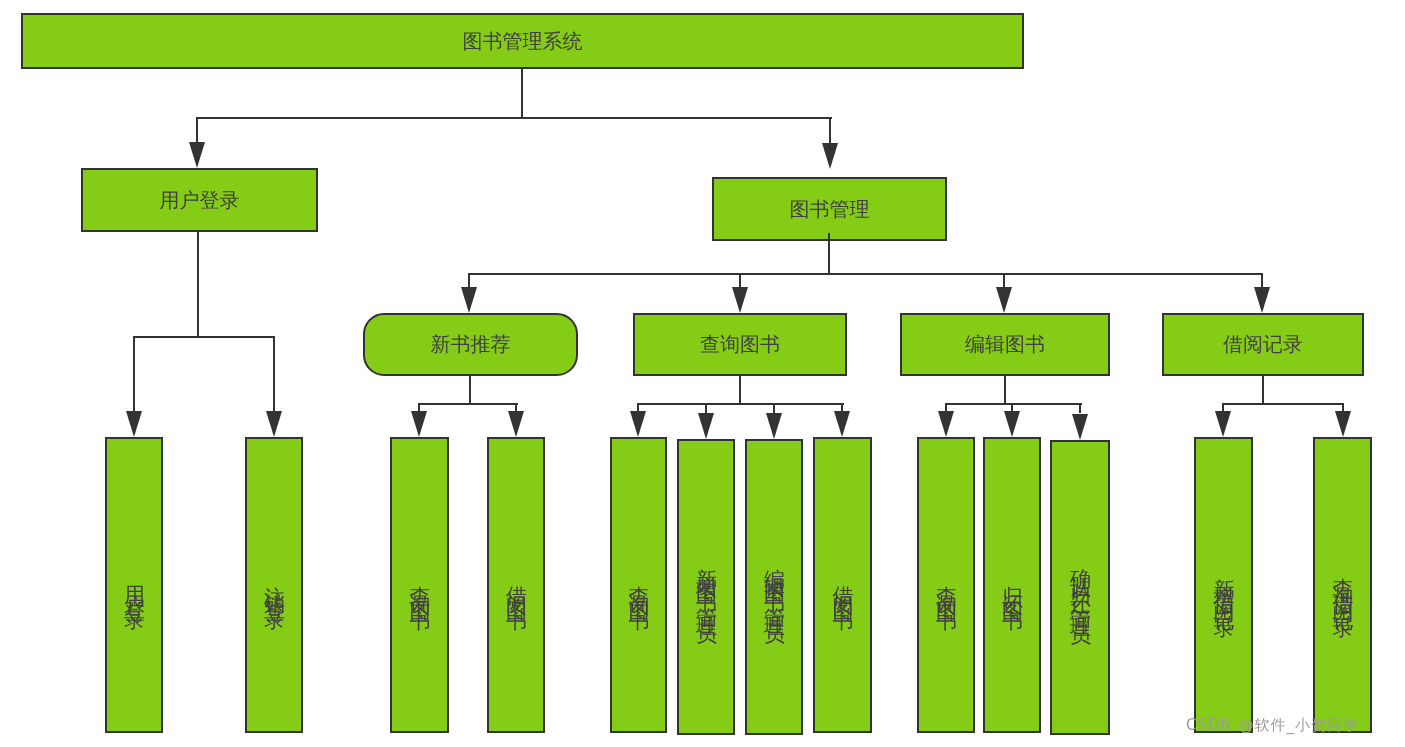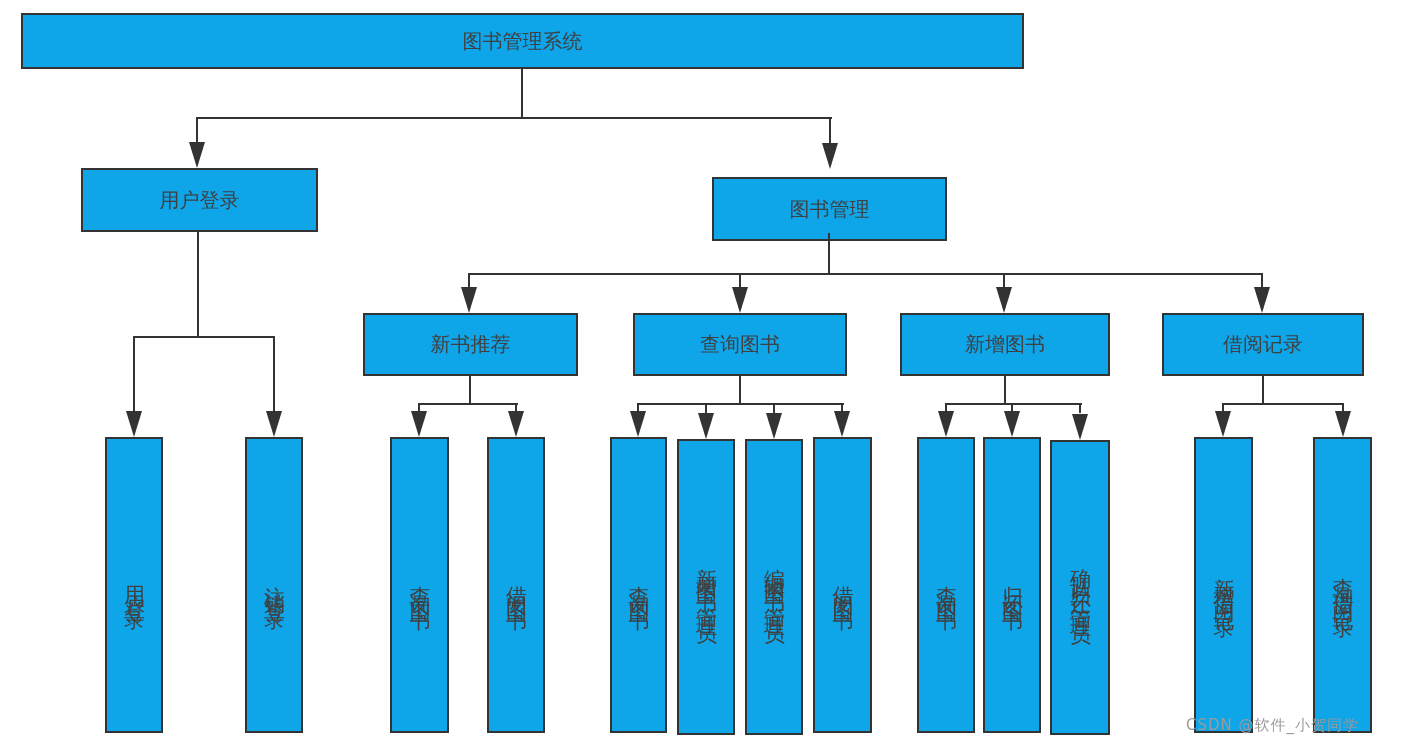--- a/index.html
+++ b/index.html
@@ -2,21 +2,21 @@
 <html><head>
 <meta charset="utf-8">
 <style>
   html, body { margin:0; padding:0; background:#ffffff; }
   .canvas {
     position:relative; width:1405px; height:747px; background:#ffffff;
     font-family:"DejaVu Sans","Liberation Sans",sans-serif; overflow:hidden;
   }
   .node {
     position:absolute; box-sizing:border-box;
-    border:2px solid #333333; background:#0ea5e9;
+    border:2px solid #333333; background:#84cc16;
     display:flex; align-items:center; justify-content:center;
     font-size:20px; color:#404040; white-space:nowrap;
   }
   .vnode { font-size:21px; }
   .vnode .vtext {
     writing-mode:vertical-rl; text-orientation:mixed;
     letter-spacing:8px; line-height:1;
   }
   .hline, .vline { position:absolute; background:#333333; }
   .hline { height:2px; }
@@ -40,28 +40,28 @@
     <span>图书管理系统</span>
   </div>
 
   <div class="node" style="left:81px;top:168px;width:237px;height:64px;">
     <span>用户登录</span>
   </div>
   <div class="node" style="left:712px;top:177px;width:235px;height:64px;">
     <span>图书管理</span>
   </div>
 
-  <div class="node" style="left:363px;top:313px;width:215px;height:63px;">
+  <div class="node" style="left:363px;top:313px;width:215px;height:63px;border-radius:21px;">
     <span>新书推荐</span>
   </div>
   <div class="node" style="left:633px;top:313px;width:214px;height:63px;">
     <span>查询图书</span>
   </div>
   <div class="node" style="left:900px;top:313px;width:210px;height:63px;">
-    <span>新增图书</span>
+    <span>编辑图书</span>
   </div>
   <div class="node" style="left:1162px;top:313px;width:202px;height:63px;">
     <span>借阅记录</span>
   </div>
 
   <div class="node vnode" style="left:105px;top:437px;width:58px;height:296px;">
     <span class="vtext">用户登录</span>
   </div>
   <div class="node vnode" style="left:245px;top:437px;width:58px;height:296px;">
     <span class="vtext">注销登录</span>

